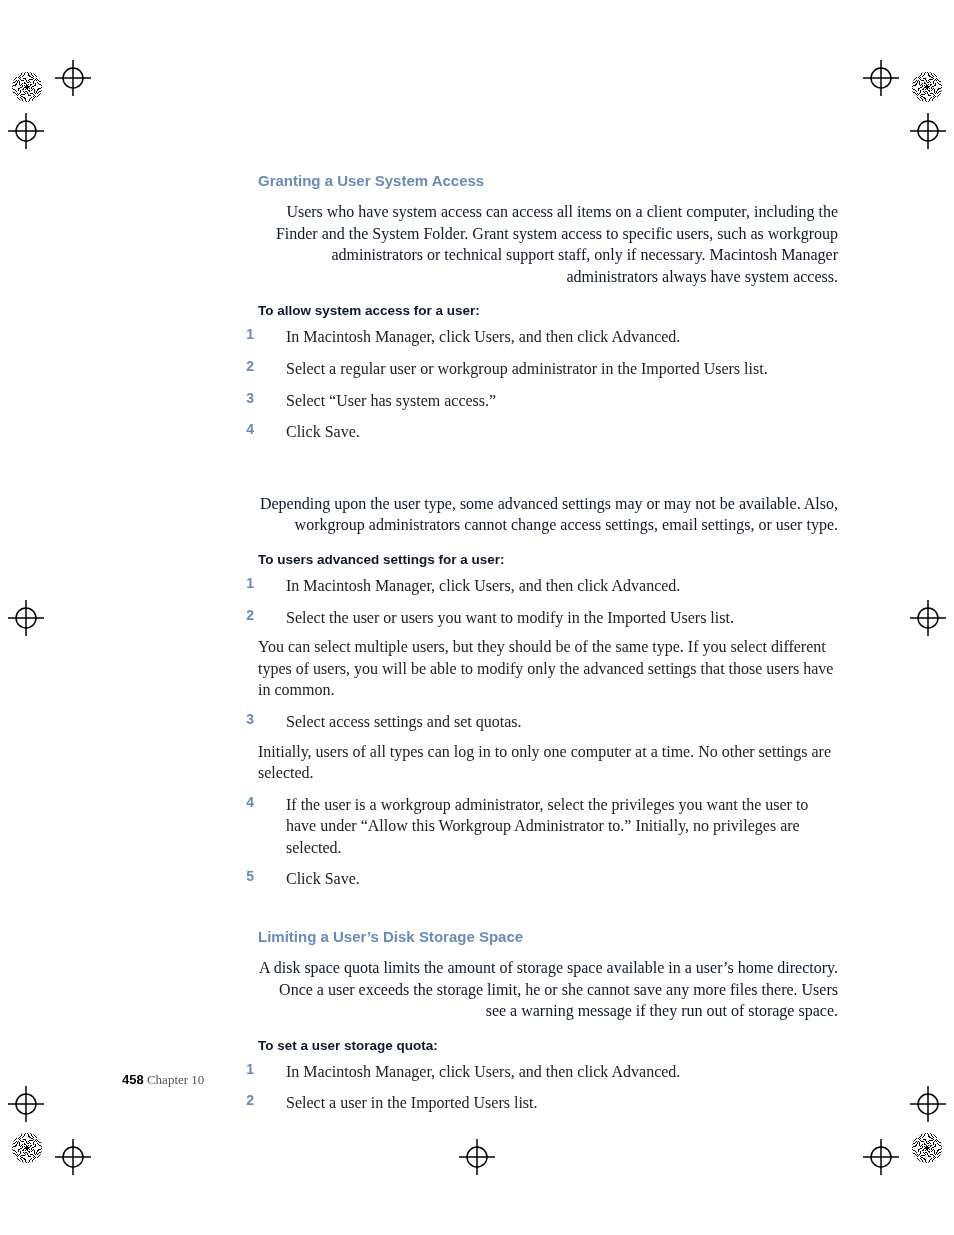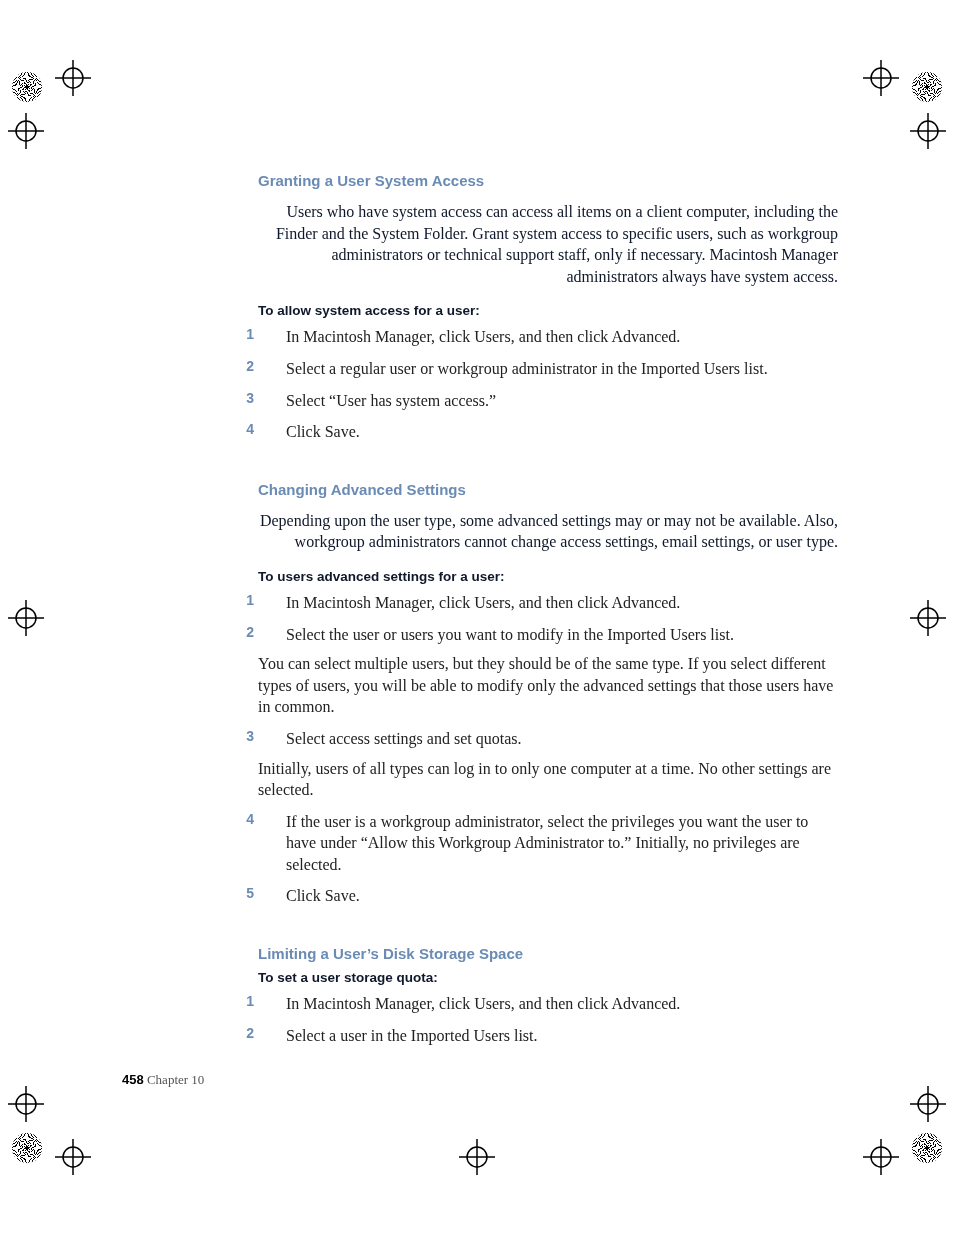--- a/index.html
+++ b/index.html
@@ -200,21 +200,20 @@
     <span class="step-num">3</span>
     <div class="step-text">Select “User has system access.”</div>
   </div>
   <div class="step-row">
     <span class="step-num">4</span>
     <div class="step-text">Click Save.</div>
   </div>
 
   <div class="section-gap"></div>
 
-  <div class="section-heading">Changing Advanced Settings</div>
   <p class="para">Depending upon the user type, some advanced settings may or may not be available. Also, workgroup administrators cannot change access settings, email settings, or user type.</p>
   <div class="sub-heading">To users advanced settings for a user:</div>
   <div class="step-row">
     <span class="step-num">1</span>
     <div class="step-text">In Macintosh Manager, click Users, and then click Advanced.</div>
   </div>
   <div class="step-row">
     <span class="step-num">2</span>
     <div class="step-text">Select the user or users you want to modify in the Imported Users list.</div>
     <div class="step-note">You can select multiple users, but they should be of the same type. If you select different types of users, you will be able to modify only the advanced settings that those users have in common.</div>
@@ -229,20 +228,21 @@
     <div class="step-text">If the user is a workgroup administrator, select the privileges you want the user to have under “Allow this Workgroup Administrator to.” Initially, no privileges are selected.</div>
   </div>
   <div class="step-row">
     <span class="step-num">5</span>
     <div class="step-text">Click Save.</div>
   </div>
 
   <div class="section-gap"></div>
 
   <div class="section-heading">Limiting a User’s Disk Storage Space</div>
+  <p class="para">A disk space quota limits the amount of storage space available in a user’s home directory. Once a user exceeds the storage limit, he or she cannot save any more files there. Users see a warning message if they run out of storage space.</p>
   <div class="sub-heading">To set a user storage quota:</div>
   <div class="step-row">
     <span class="step-num">1</span>
     <div class="step-text">In Macintosh Manager, click Users, and then click Advanced.</div>
   </div>
   <div class="step-row">
     <span class="step-num">2</span>
     <div class="step-text">Select a user in the Imported Users list.</div>
   </div>
 

